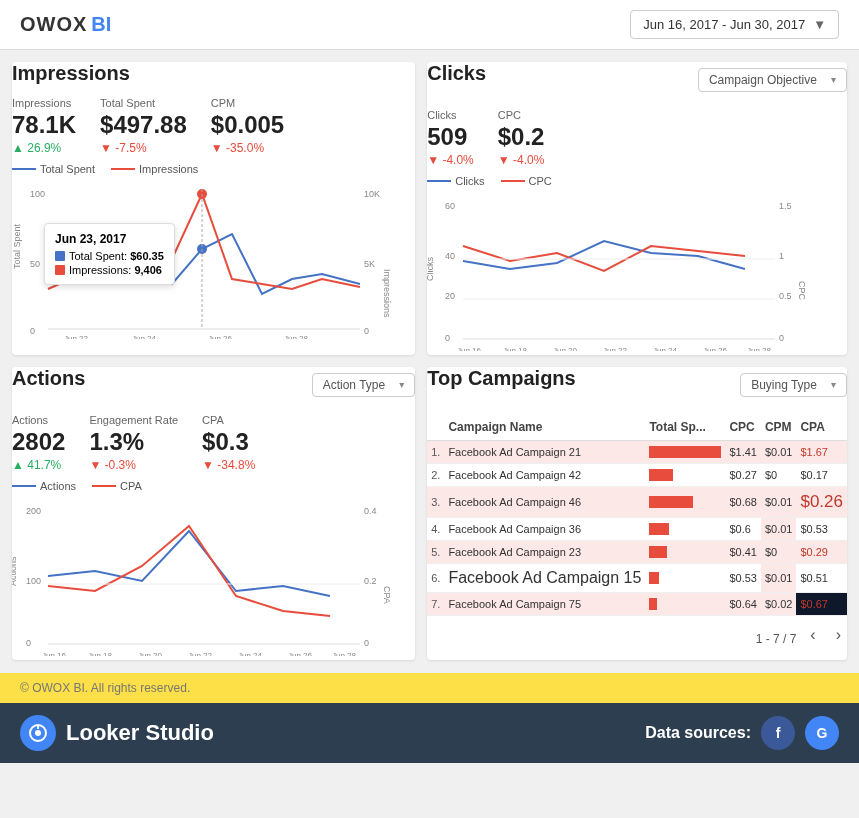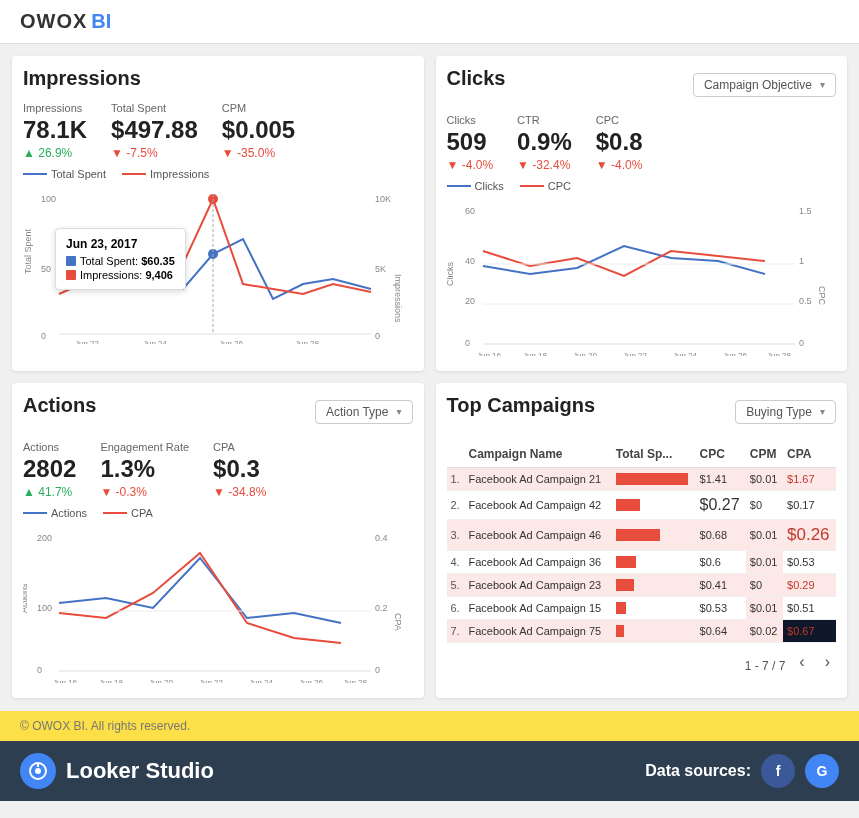--- a/index.html
+++ b/index.html
@@ -31,41 +31,41 @@
       grid-template-columns: 1fr 1fr;
       grid-template-rows: auto auto;
       gap: 12px;
       padding: 12px;
     }
 
     
     .card {
       background: white;
       border-radius: 4px;
-      padding: 11px;
+      padding: 0;
       box-shadow: 0 1px 3px rgba(0,0,0,0.1);
     }
     .card-title {
       font-size: 20px;
       font-weight: bold;
       color: #222;
       margin-bottom: 12px;
     }
 
     
     .card-header {
       display: flex;
       align-items: center;
       justify-content: space-between;
       margin-bottom: 12px;
     }
 
     
     .dropdown {
-      display: flex; align-items: center; gap: 8px;
+      display: flex; align-items: center; gap: 14px;
       border: 1px solid #ccc; border-radius: 4px;
       padding: 4px 10px; background: white; cursor: pointer;
       font-size: 12px; color: #555;
     }
     .dropdown .arrow { font-size: 10px; color: #888; }
 
     
     .metrics-row {
       display: flex;
       gap: 24px;
@@ -157,20 +157,24 @@
     .g-icon { background: #4285f4; }
   </style>
 </head>
 <body>
 
 <div class="header">
   <div class="logo">
     <span class="logo-owox">OWOX</span>
     <span class="logo-bi">BI</span>
   </div>
+  <button class="date-range-btn">
+    <span>Jun 16, 2017 - Jun 30, 2017</span>
+    <span class="arrow">▼</span>
+  </button>
 </div>
 
 <div class="main-grid">
 
   <div class="card">
     <div class="card-title">Impressions</div>
     <div class="metrics-row">
       <div class="metric">
         <span class="metric-label">Impressions</span>
         <span class="metric-value">78.1K</span>
@@ -257,27 +261,22 @@
       </button>
     </div>
 
     <div class="metrics-row">
       <div class="metric">
         <span class="metric-label">Clicks</span>
         <span class="metric-value">509</span>
         <span class="metric-change down">▼ -4.0%</span>
       </div>
       <div class="metric">
-        <span class="metric-label">CTR</span>
-        <span class="metric-value">0.9%</span>
-        <span class="metric-change down">▼ -32.4%</span>
-      </div>
-      <div class="metric">
         <span class="metric-label">CPC</span>
-        <span class="metric-value">$0.8</span>
+        <span class="metric-value">$0.2</span>
         <span class="metric-change down">▼ -4.0%</span>
       </div>
     </div>
 
     <div class="chart-area">
       <div class="legend">
         <div class="legend-item">
           <div class="legend-line blue-line"></div>
           <span>Clicks</span>
         </div>
@@ -426,21 +425,21 @@
       <td style="font-size:11px;">$1.41</td>
       <td style="font-size:11px;background:#fde8e8;">$0.01</td>
       <td style="font-size:11px;background:#fde8e8;color:#c0392b;">$1.67</td>
     </tr>
             <tr>
       <td style="color:#555;font-size:11px;">2.</td>
       <td style="font-size:11px;white-space:nowrap;">Facebook Ad Campaign 42</td>
       <td class="bar-cell" style="min-width:80px;">
         <div style="background:#e74c3c;height:12px;width:24px;"></div>
       </td>
-      <td style="font-size:16px;">$0.27</td>
+      <td style="font-size:11px;">$0.27</td>
       <td style="font-size:11px;">$0</td>
       <td style="font-size:11px;">$0.17</td>
     </tr>
             <tr class="highlighted">
       <td style="color:#555;font-size:11px;">3.</td>
       <td style="font-size:11px;white-space:nowrap;">Facebook Ad Campaign 46</td>
       <td class="bar-cell" style="min-width:80px;">
         <div style="background:#e74c3c;height:12px;width:44px;"></div>
       </td>
       <td style="font-size:11px;">$0.68</td>
@@ -462,21 +461,21 @@
       <td style="font-size:11px;white-space:nowrap;">Facebook Ad Campaign 23</td>
       <td class="bar-cell" style="min-width:80px;">
         <div style="background:#e74c3c;height:12px;width:18px;"></div>
       </td>
       <td style="font-size:11px;">$0.41</td>
       <td style="font-size:11px;">$0</td>
       <td style="font-size:11px;background:#fde8e8;color:#c0392b;">$0.29</td>
     </tr>
             <tr>
       <td style="color:#555;font-size:11px;">6.</td>
-      <td style="font-size:11px;white-space:nowrap;">Facebook Ad Campaign 15</td>
+      <td style="font-size:16px;white-space:nowrap;">Facebook Ad Campaign 15</td>
       <td class="bar-cell" style="min-width:80px;">
         <div style="background:#e74c3c;height:12px;width:10px;"></div>
       </td>
       <td style="font-size:11px;">$0.53</td>
       <td style="font-size:11px;background:#fde8e8;">$0.01</td>
       <td style="font-size:11px;">$0.51</td>
     </tr>
             <tr class="highlighted">
       <td style="color:#555;font-size:11px;">7.</td>
       <td style="font-size:11px;white-space:nowrap;">Facebook Ad Campaign 75</td>

